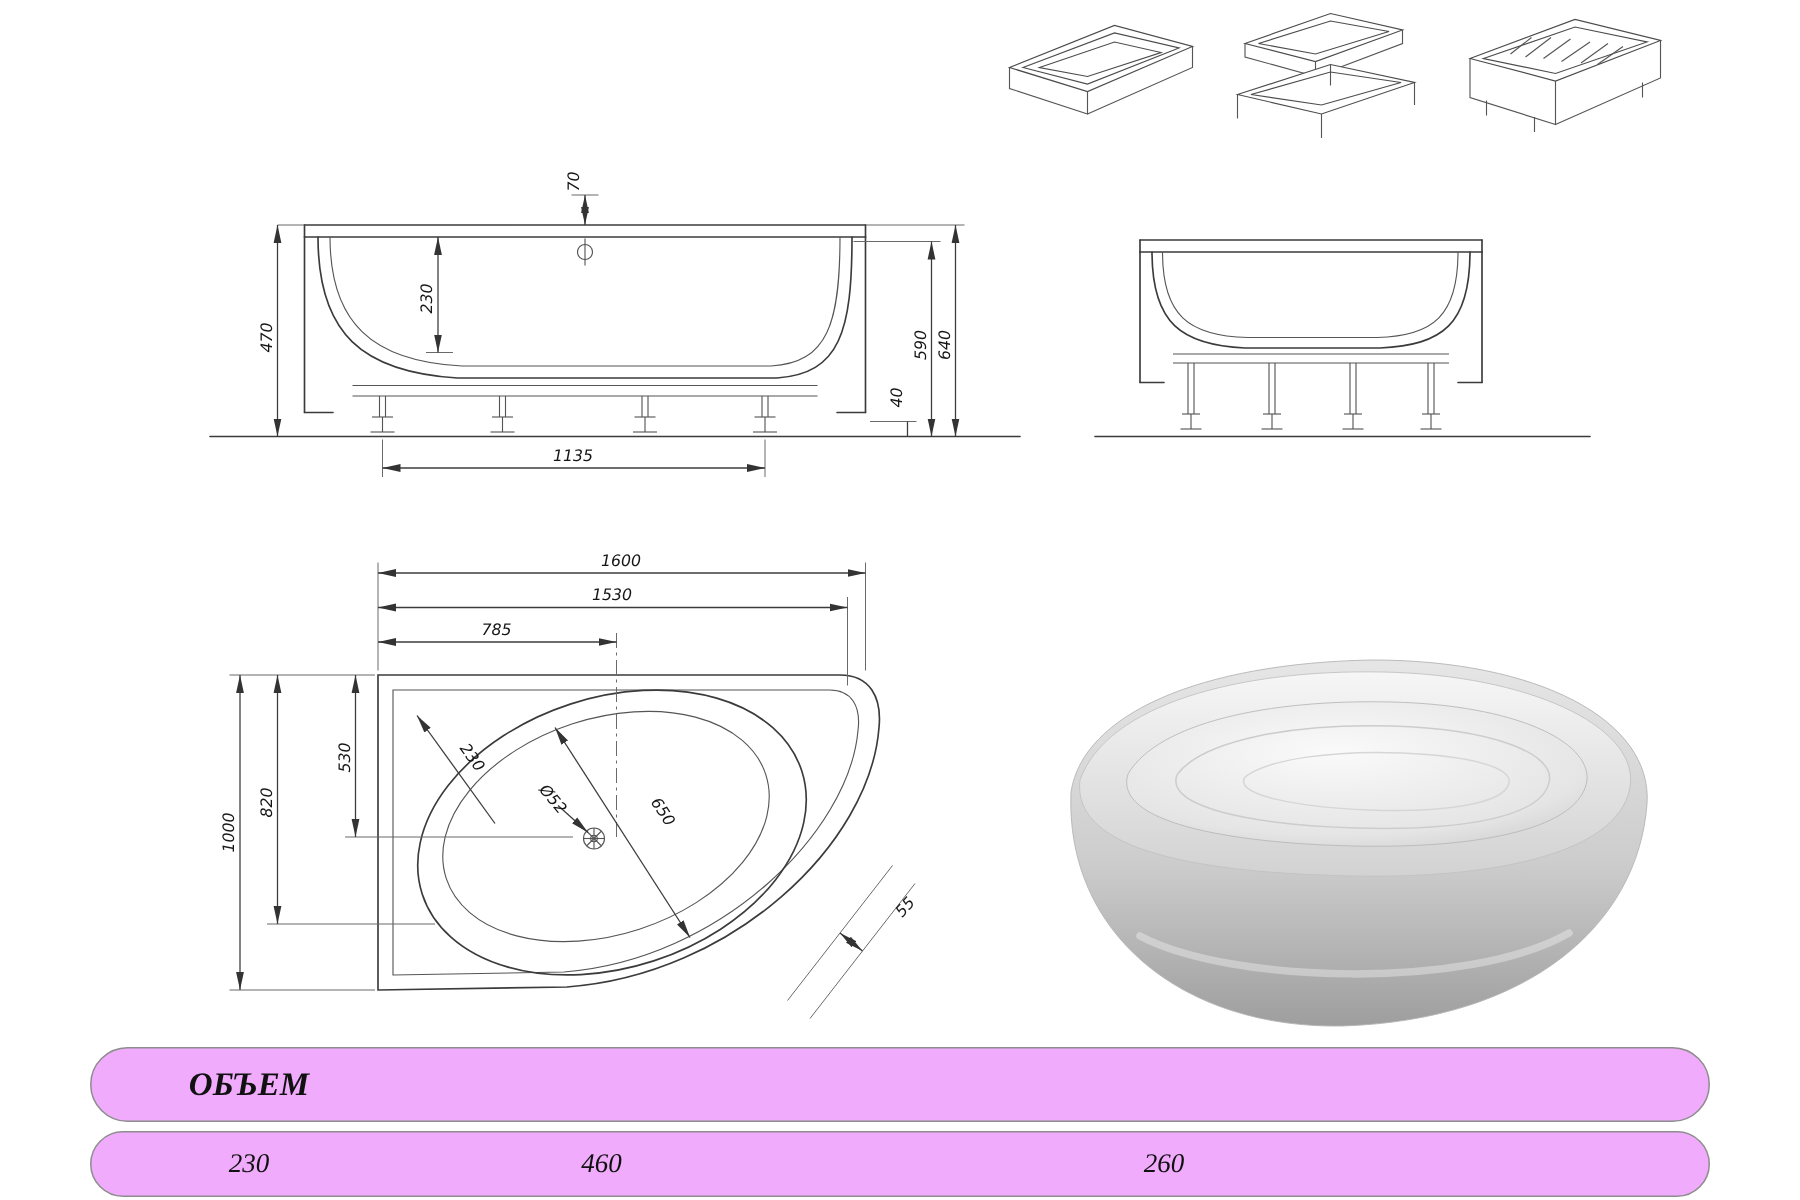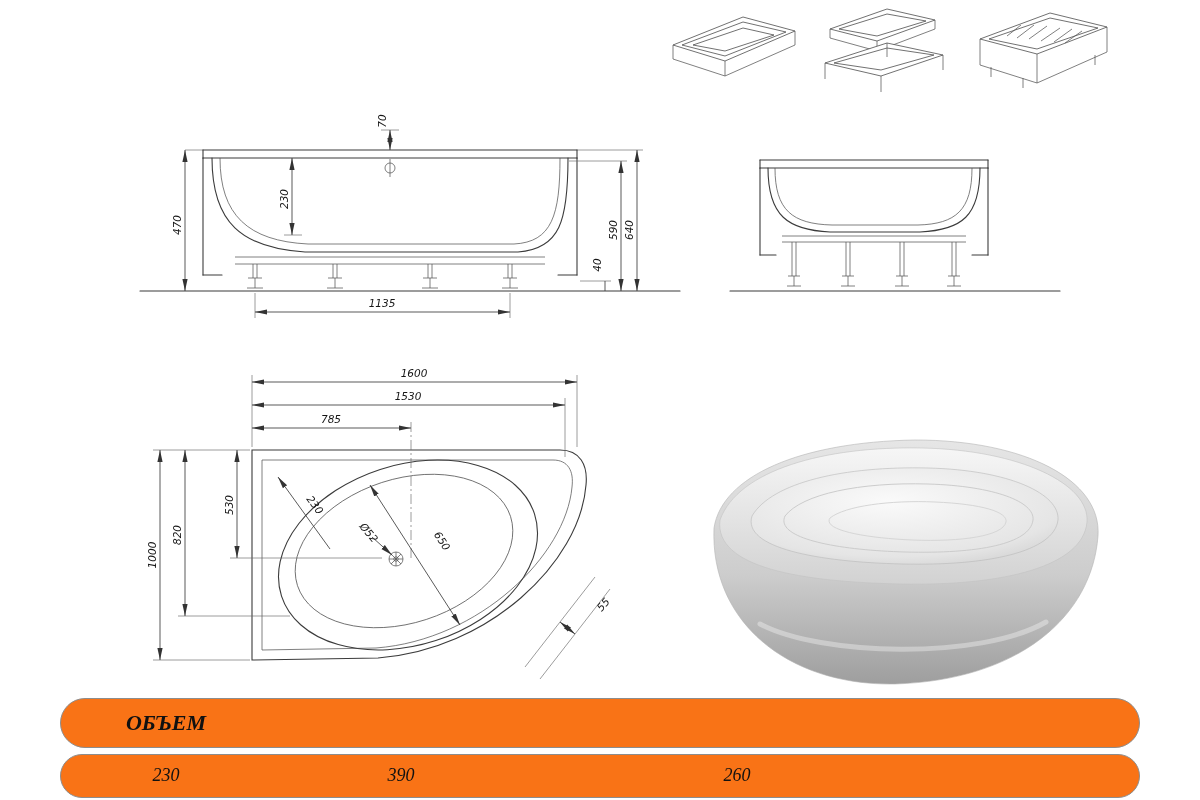--- a/index.html
+++ b/index.html
@@ -6,21 +6,21 @@
   html,body{width:1200px;height:800px;background:#fff;overflow:hidden}
   .sheet{position:relative;width:1200px;height:800px;background:#fff;font-family:"Liberation Serif",serif}
   .abs{position:absolute}
   svg{display:block;overflow:visible}
   .ln{stroke:#3b3b3b;stroke-width:1.1;fill:none;stroke-linecap:round}
   .thin{stroke:#555;stroke-width:.75;fill:none}
   .dim{stroke:#3c3c3c;stroke-width:.85;fill:none}
   .ext{stroke:#666;stroke-width:.65;fill:none}
   .sk{stroke:#4c4c4c;stroke-width:.8;fill:#fff}
   svg text{font:italic 10.5px "DejaVu Sans",sans-serif;fill:#161616}
-  .trow{position:absolute;left:60px;width:1080px;border:1.6px solid #8d8d8d;border-radius:28px;background:#f97316}
+  .trow{position:absolute;left:60px;width:1080px;border:1.6px solid #8d8d8d;border-radius:28px;background:#f0abfc}
   .trow span{position:absolute;transform:translateX(-50%);white-space:nowrap;color:#111}
   .hdr1{font:bold italic 22px "Liberation Serif",serif}
   .hdr{font:italic 21px "Liberation Serif",serif}
   .val{font:italic 18px "Liberation Serif",serif}
 </style>
 </head>
 <body>
 
 <div class="sheet">
 
@@ -301,17 +301,17 @@
       <path d="M140,120 C155,108 200,102 245,104 C292,106 318,114 316,124 C313,138 272,144 222,142 C175,140 132,132 140,120 Z" fill="none" stroke="#d6d6d6" stroke-width="1"></path>
       <path d="M70,226 C130,258 290,262 356,224" fill="none" stroke="#ffffff" stroke-width="5" opacity="0.35" stroke-linecap="round"></path>
     </g>
   </svg>
 
   <div class="trow" style="top:698px;height:50px">
     <span class="hdr1" style="left:105px;top:11px">ОБЪЕМ</span>
   </div>
   <div class="trow" style="top:754px;height:44px">
     <span class="val" style="left:105px;top:10px">230</span>
-    <span class="val" style="left:340px;top:10px">390</span>
-    <span class="val" style="left:676px;top:10px">260</span>
+    <span class="val" style="left:340px;top:10px">460</span>
+    <span class="val" style="left:715px;top:10px">260</span>
   </div>
 
 </div>
 
 </body></html>

